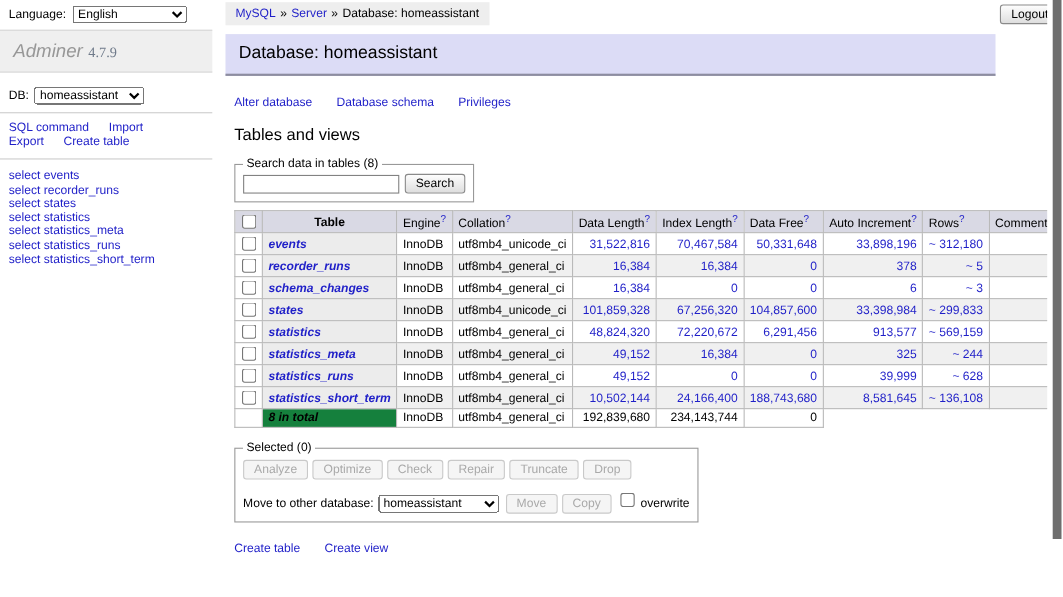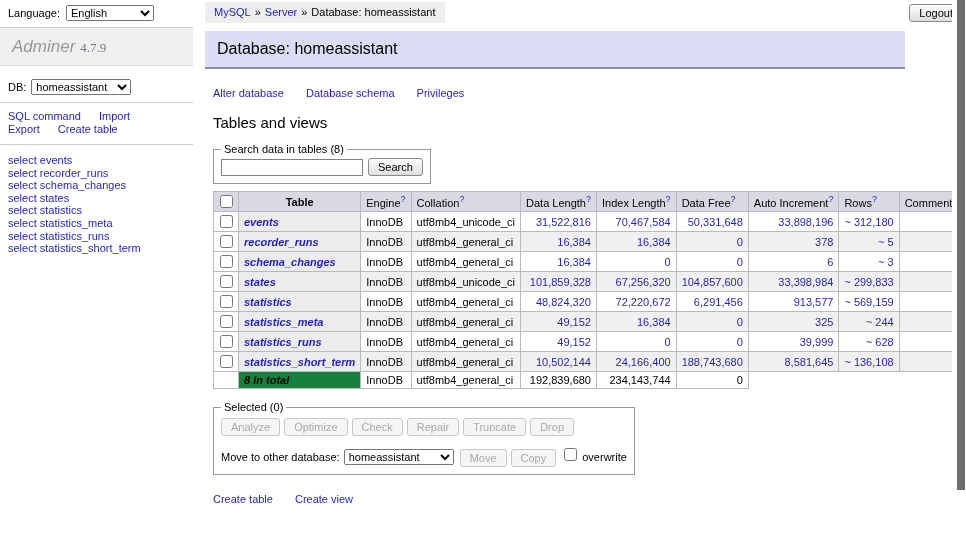--- a/index.html
+++ b/index.html
@@ -7,21 +7,21 @@
   body {
     width:966px; height:543px; overflow:hidden; position:relative;
     background:#fff; color:#000;
     font-family:"Liberation Sans", sans-serif; font-size:11px;
   }
   a { color:var(--accent,#1f1fc8); text-decoration:none; cursor:pointer; }
 
   
   #sidebar { position:absolute; left:0; top:0; width:193px; }
   .lang-row { padding:5px 8px 6px 8px; border-bottom:1px solid #ccc; background:#fff; }
-  .lang-row select { width:88px; margin-left:6px; font-size:11px; }
+  .lang-row select { width:104px; margin-left:6px; font-size:11px; }
   .brand { background:#efefef; border-bottom:1px solid #d8d8d8; padding:9px 12px 8px 12px; }
   .brand .app { font-style:italic; font-size:17px; color:#979797; }
   .brand .ver { font-size:13px; color:#6f7a8a; margin-left:5px;font-family:Liberation Serif, serif; }
   .db-row { padding:13px 8px 7px 8px; }
   .db-row select { width:100px; margin-left:5px; font-size:11px; }
   .sep { border-top:1px solid #ccc; height:0; }
   .action-links { padding:7px 8px 8px 8px; width:172px; line-height:13px; }
   .action-links a { display:inline-block; margin-right:18px; }
   .tbl-links { padding:9px 8px; }
   .tbl-links a { display:block; line-height:12.6px; }
@@ -86,21 +86,20 @@
   </div>
   <div class="db-row">
     <label>DB:</label><select id="db-select"><option>homeassistant</option></select>
   </div>
   <div class="sep"></div>
   <div class="action-links"><a>SQL command</a><a>Import</a><a>Export</a><a>Create table</a></div>
   <div class="sep"></div>
   <div class="tbl-links">
       <a>select events</a>
       <a>select recorder_runs</a>
-      <a>select schema_changes</a>
       <a>select states</a>
       <a>select statistics</a>
       <a>select statistics_meta</a>
       <a>select statistics_runs</a>
       <a>select statistics_short_term</a>
     </div>
 </div>
 
 <div id="main">
   <div class="breadcrumb"><a>MySQL</a><span class="bsep">»</span><a>Server</a><span class="bsep">»</span><span>Database: homeassistant</span></div>

